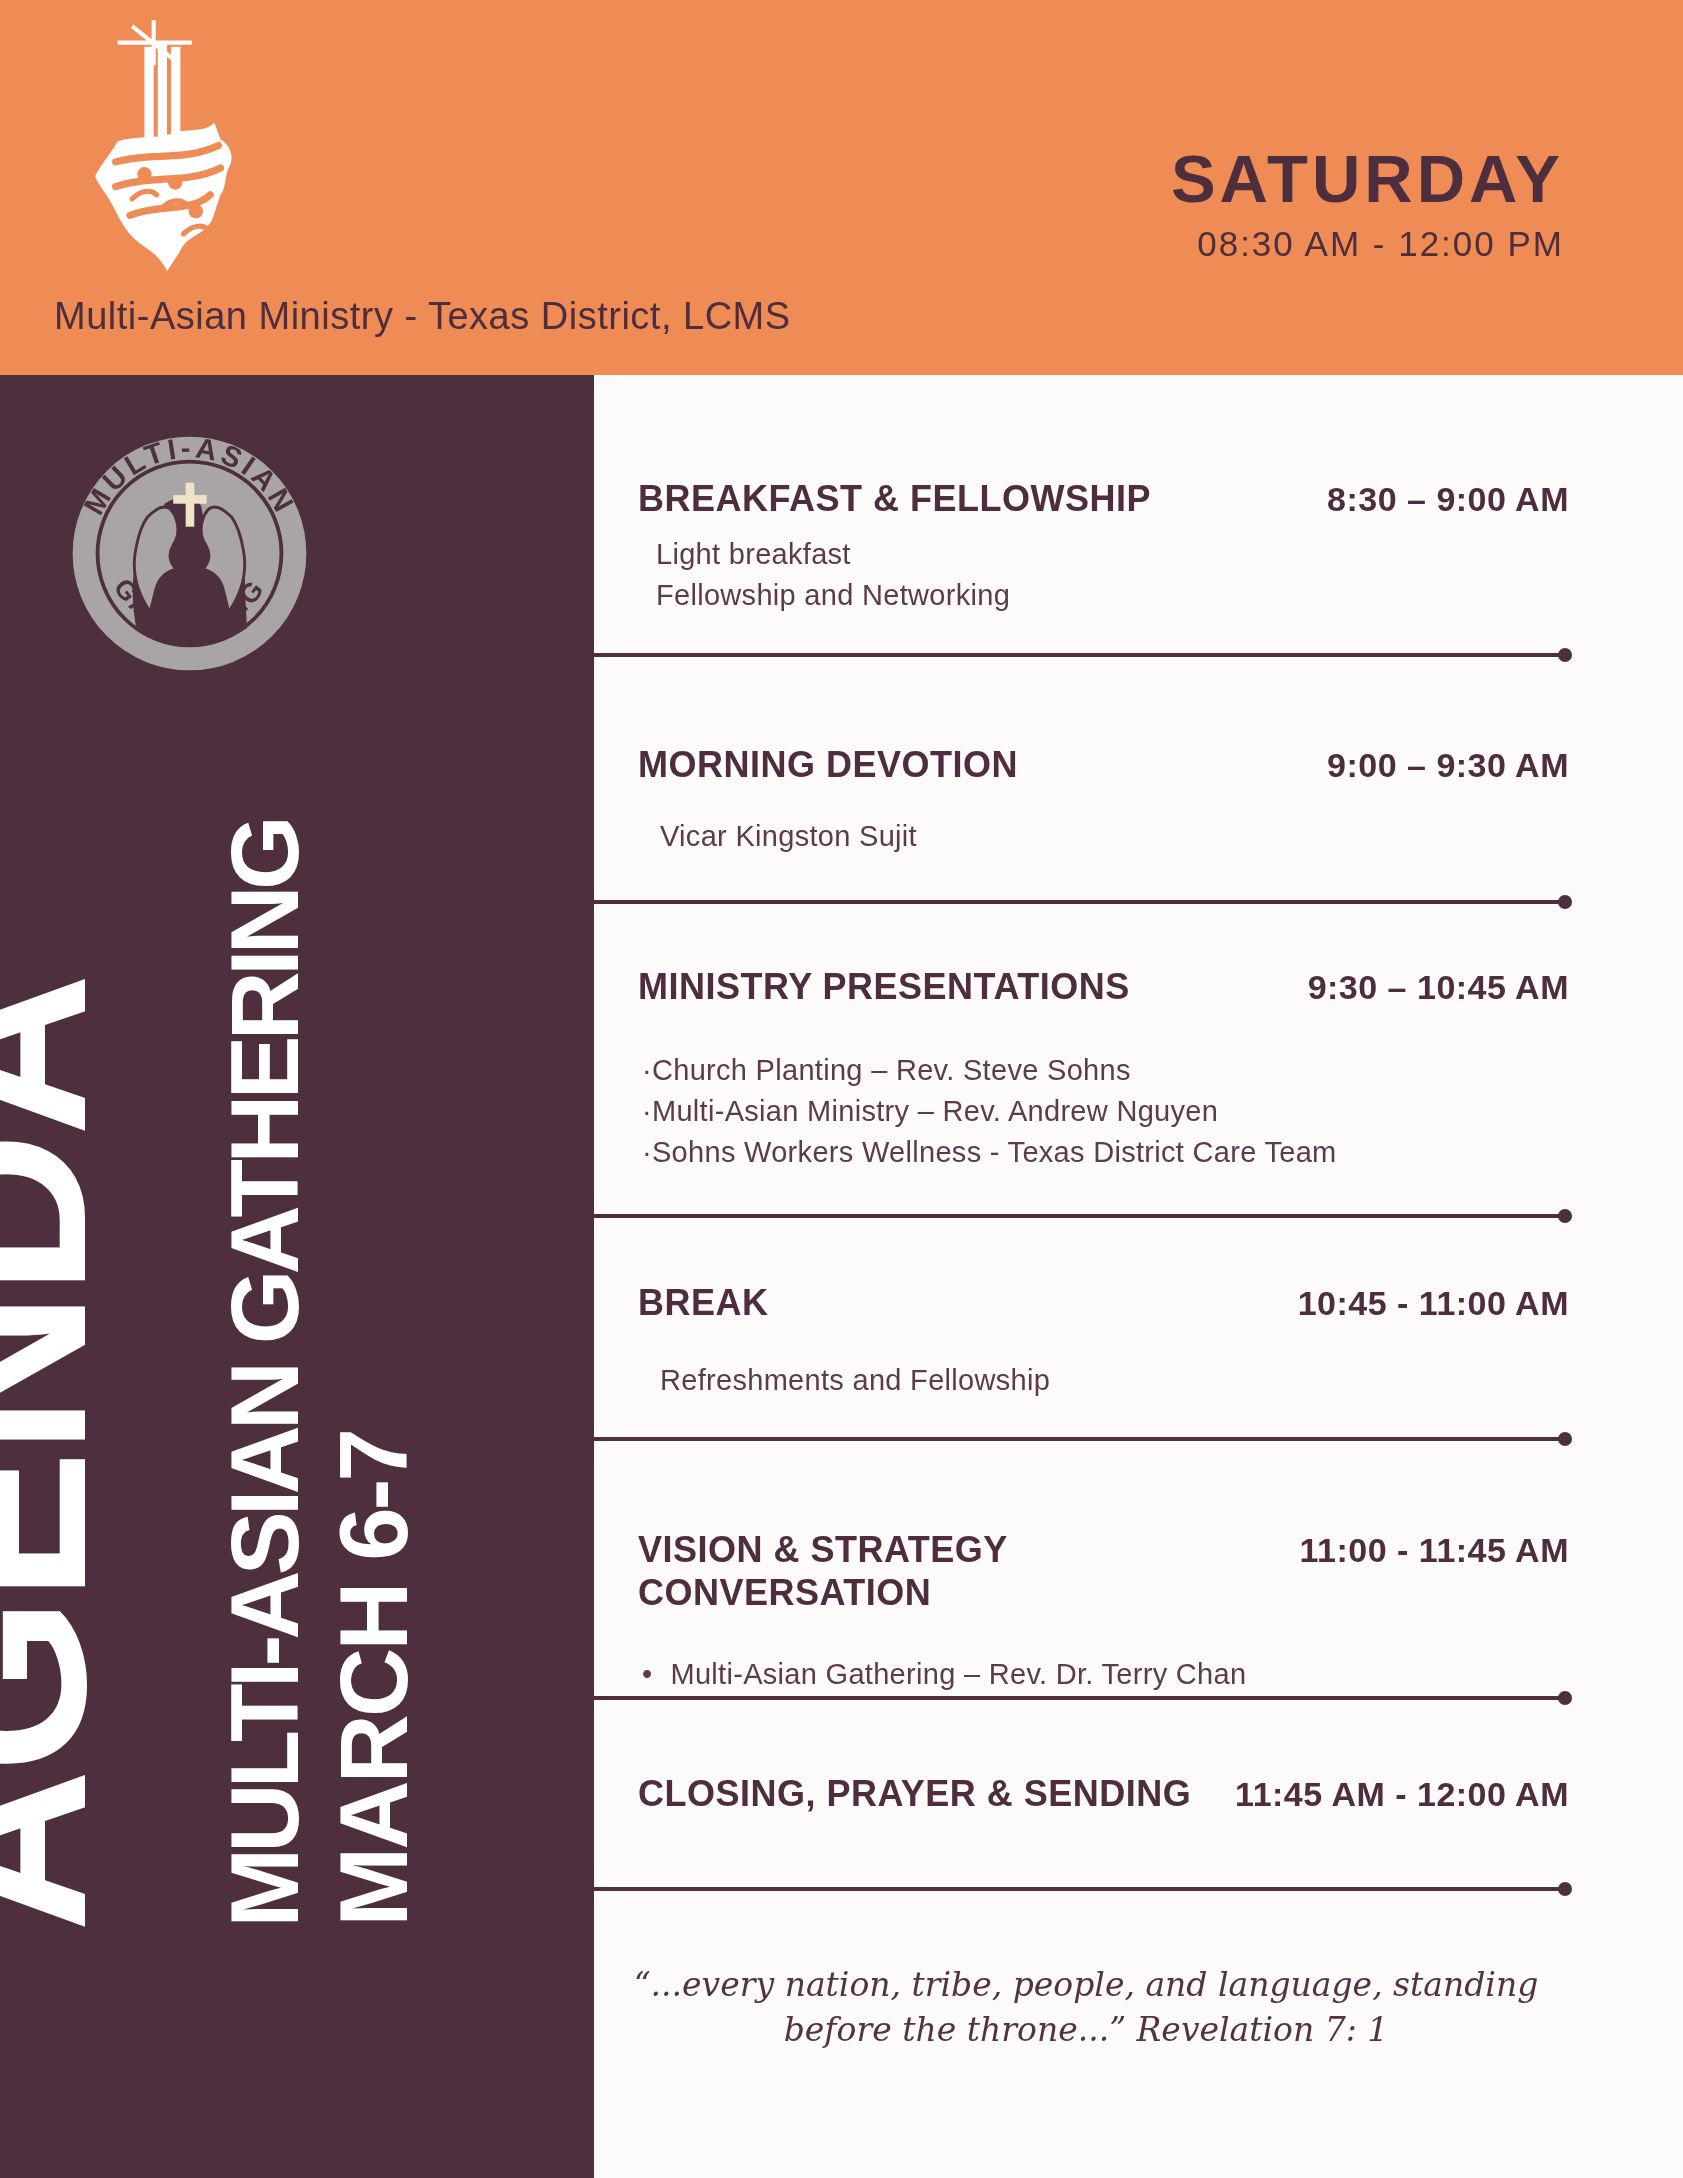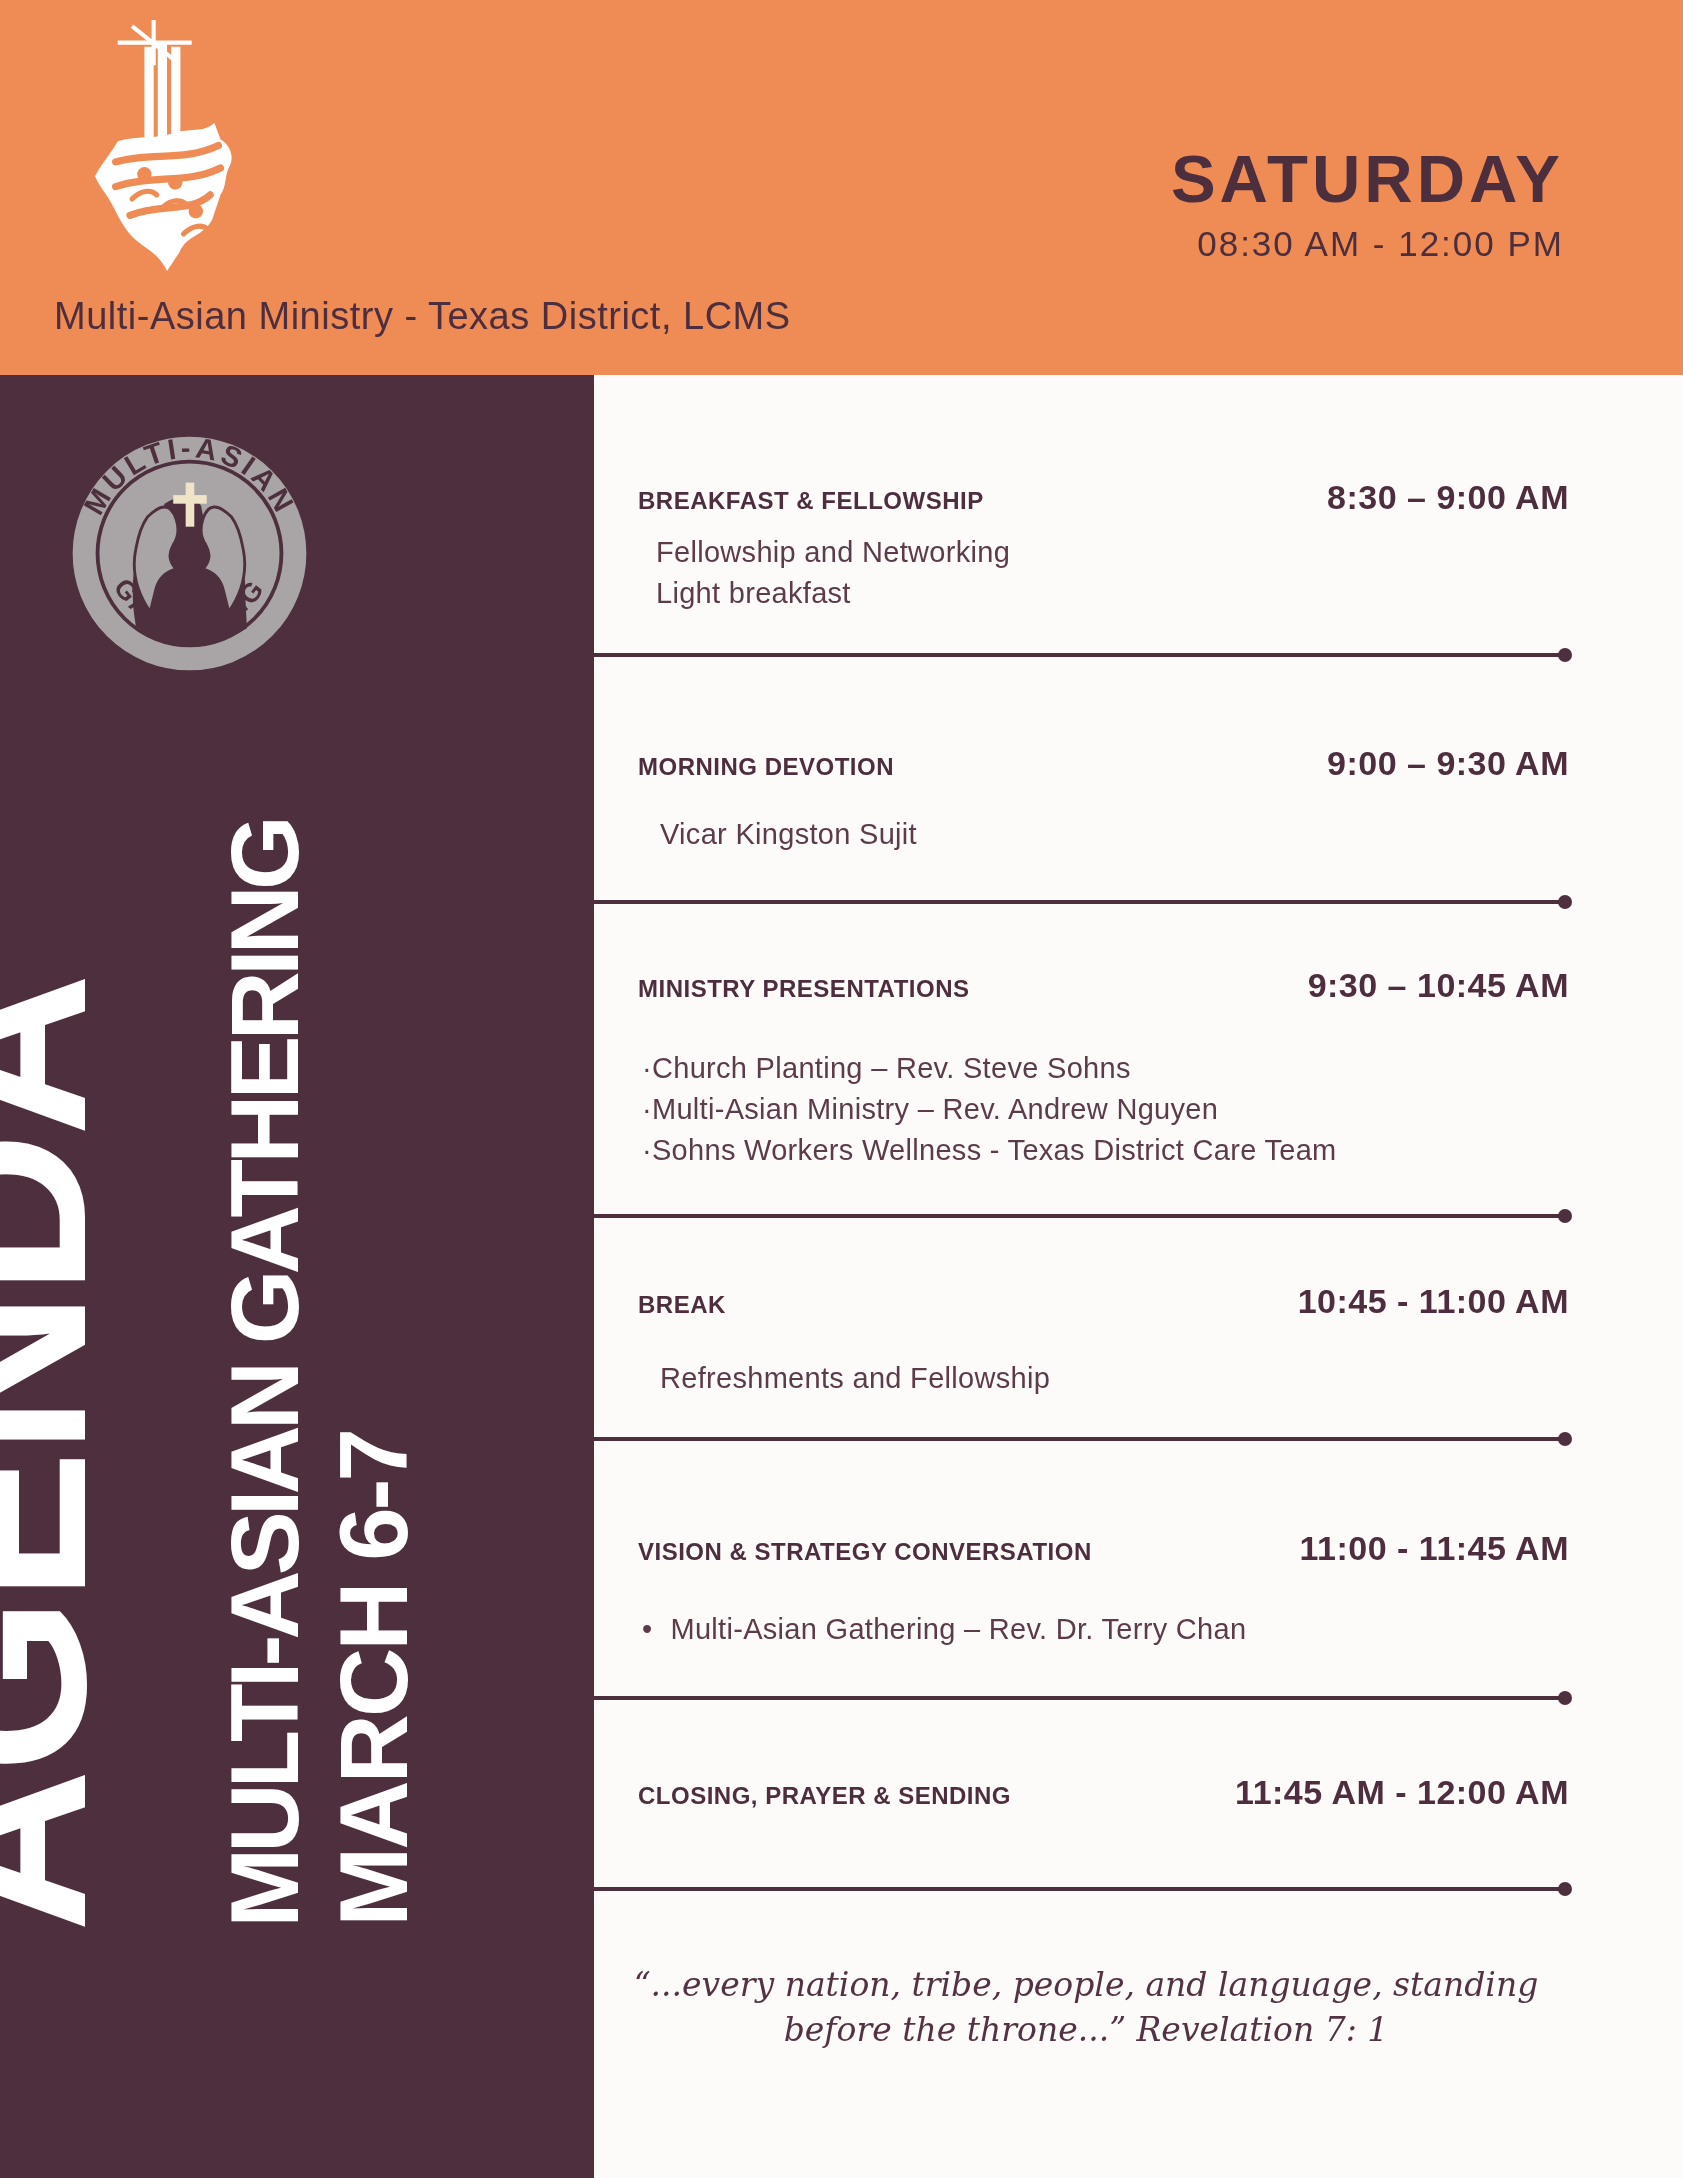--- a/index.html
+++ b/index.html
@@ -37,21 +37,21 @@
     position:absolute; white-space:nowrap; color:#FFFFFF; font-weight:bold;
     transform:rotate(-90deg); transform-origin:left bottom;
   }
   .v-agenda   { left:99px; top:1372px; font-size:226px; line-height:0.82; letter-spacing:-4px; }
   .v-subtitle { left:305px; top:1474px; font-size:96px;  line-height:0.82; letter-spacing:-5px; }
   .v-dates    { left:414px; top:1473px; font-size:96px;  line-height:0.82; letter-spacing:-3px; }
   
   .item { position:absolute; left:638px; width:931px; }
   .item-head { display:flex; justify-content:space-between; align-items:baseline; }
   .item-title {
-    font-size:24px; font-weight:bold; color:#4E2E3E; letter-spacing:0.5px; line-height:1.2;
+    font-size:36px; font-weight:bold; color:#4E2E3E; letter-spacing:0.5px; line-height:1.2;
   }
   .item-time {
     font-size:34px; font-weight:bold; color:#4E2E3E; letter-spacing:0.5px;
     line-height:1.2; text-align:right; white-space:nowrap;
   }
   .details { color:#5C3B4A; font-size:29px; line-height:41px; letter-spacing:0.3px; }
   .details .line { display:flex; align-items:flex-start; }
   .marker { margin-right:18px; }
   .d1 { margin-top:14px; margin-left:18px; }
   .d2 { margin-top:30px; margin-left:22px; }
@@ -151,24 +151,24 @@
     <div class="vtext v-dates">MARCH 6-7</div>
   </div>
 
   <div class="item" style="top:477px">
     <div class="item-head">
       <span class="item-title">BREAKFAST &amp; FELLOWSHIP</span>
       <span class="item-time">8:30 – 9:00 AM</span>
     </div>
     <div class="details d1">
       <div class="line">
+          <span>Light breakfast</span>
+        </div>
+      <div class="line">
           <span>Fellowship and Networking</span>
-        </div>
-      <div class="line">
-          <span>Light breakfast</span>
         </div>
     </div>
   </div>
   <div class="divider dv1"></div>
 
   <div class="item" style="top:743px">
     <div class="item-head">
       <span class="item-title">MORNING DEVOTION</span>
       <span class="item-time">9:00 – 9:30 AM</span>
     </div>

